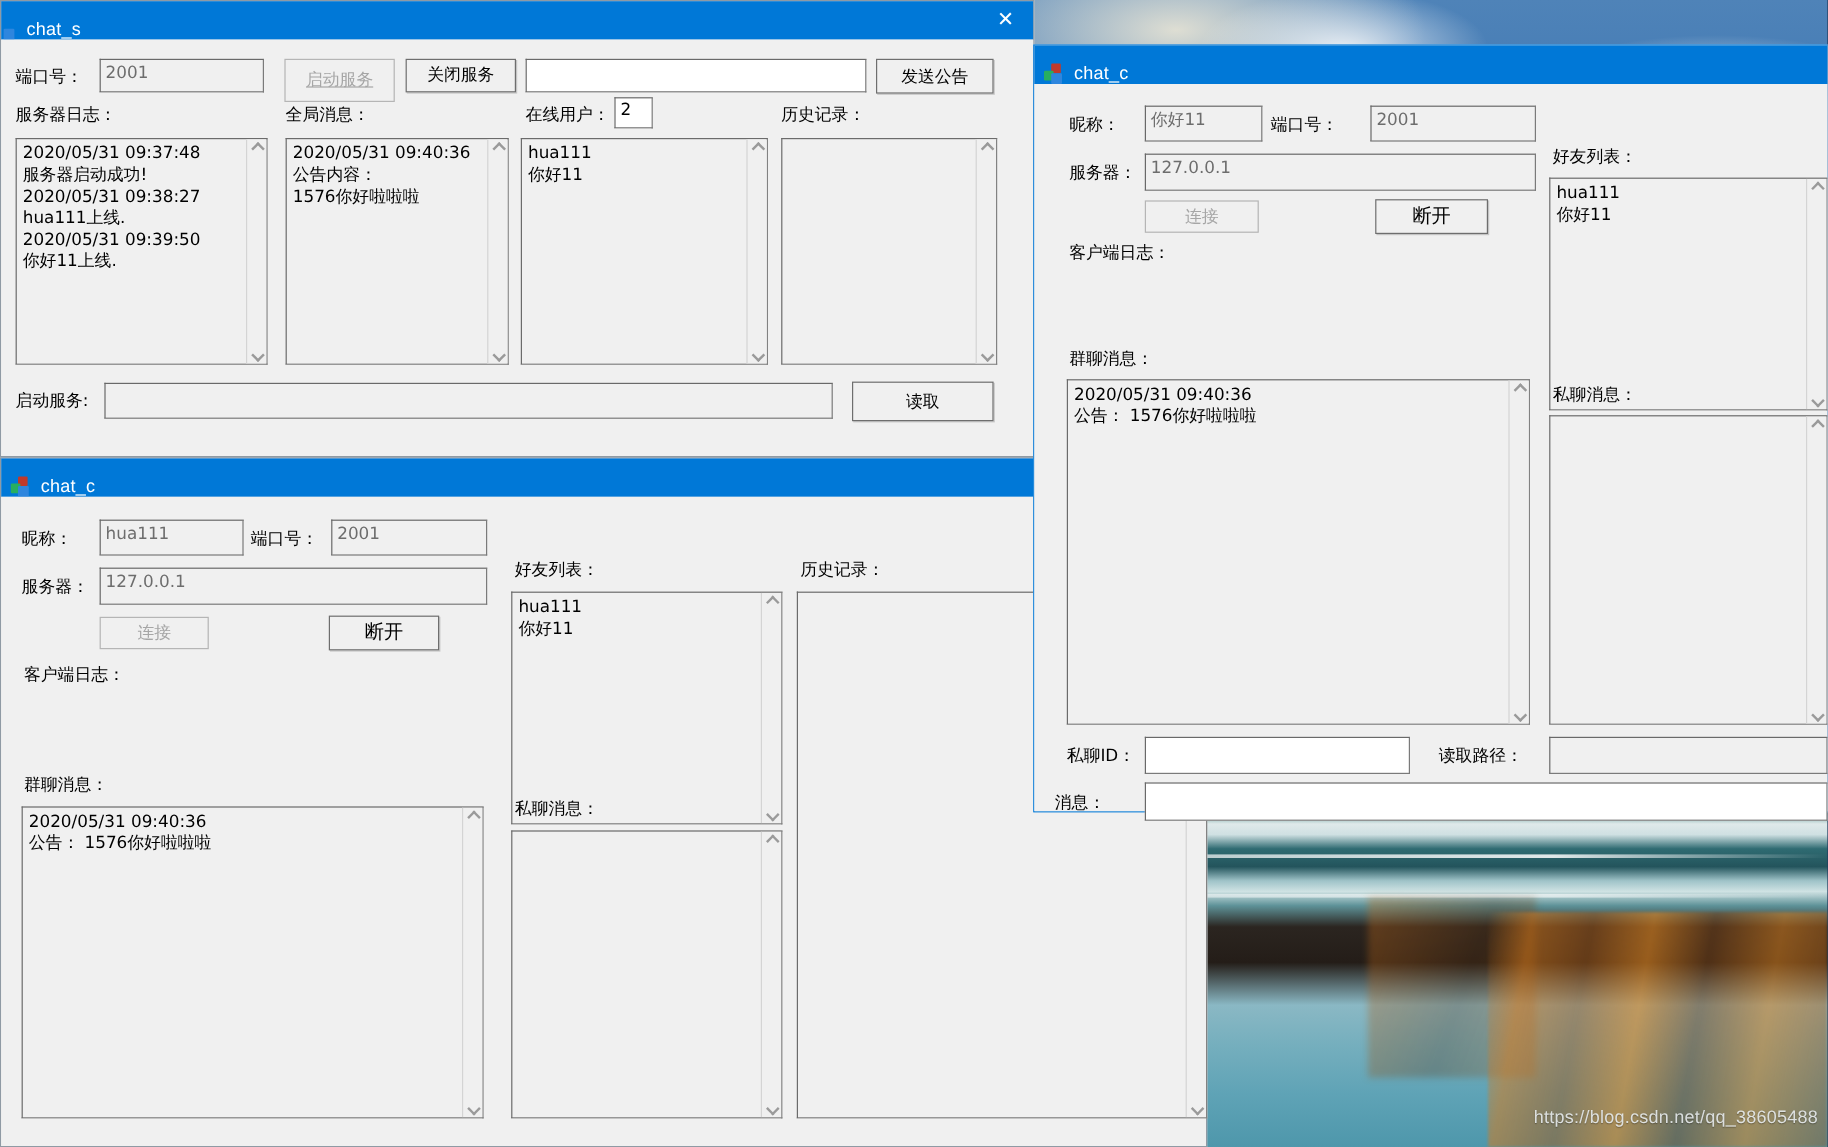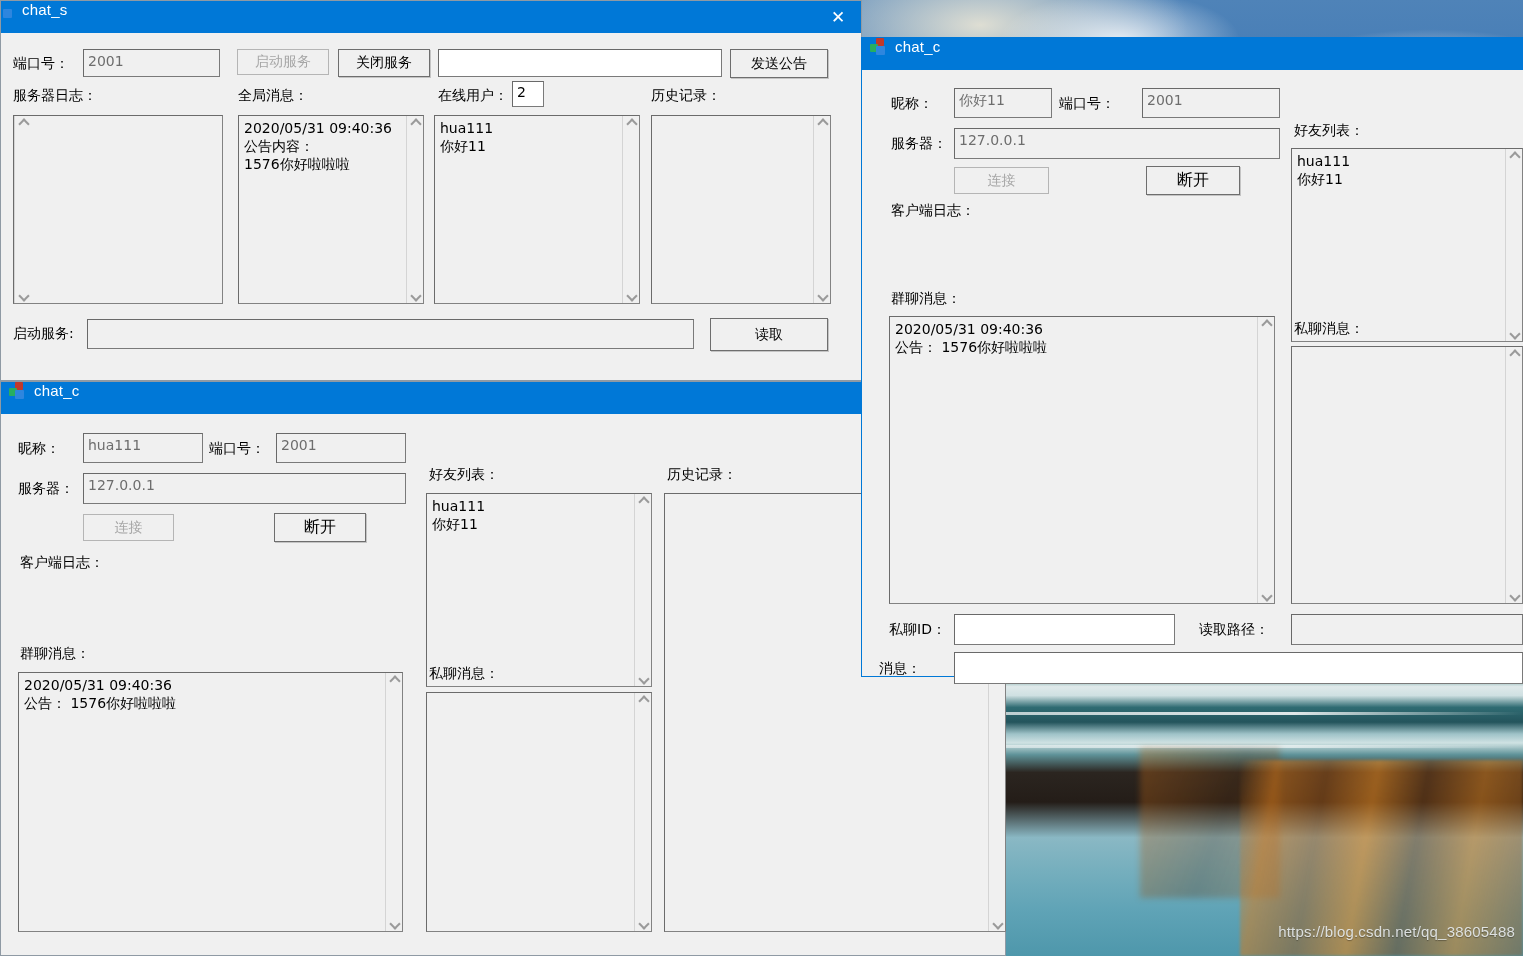--- a/index.html
+++ b/index.html
@@ -54,21 +54,21 @@
     color:rgba(236,240,243,.88);font-size:15px;letter-spacing:.2px;
     font-family:Liberation Sans, sans-serif;
     text-shadow:0 1px 1px rgba(0,0,0,.35);
   }
 
   
   .win{position:absolute;box-sizing:border-box;background:#f0f0f0;}
   .win.focused{border:1px solid #0078d7;}
   .win.unfocused{border:1px solid #8f9aa4;}
   .titlebar{
-    height:32px;background:#0078d7;color:#fff;display:flex;align-items:flex-start;
+    height:32px;background:#0078d7;color:#fff;display:flex;align-items:flex-end;
     font-size:15px;padding-left:8px;box-sizing:border-box;
   }
   .titlebar .ttl{margin-left:8px;letter-spacing:.2px;}
   .btn-close{
     margin-left:auto;width:46px;height:32px;display:flex;align-items:center;justify-content:center;
     color:#fff;font-size:17px;font-family:"DejaVu Sans",sans-serif;
   }
   .client{position:relative;background:#f0f0f0;width:100%;height:calc(100% - 32px);}
 
   
@@ -139,28 +139,34 @@
       <i class="c3"></i>
     </span>
     <span class="ttl">chat_s</span>
     <span class="btn-close">✕</span>
   </div>
   <div class="client">
 
     <div class="lbl" style="left:12px;top:22px;">端口号：</div>
     <div class="tbox ro" style="left:82px;top:16px;width:137px;height:28px;">2001</div>
 
-    <div class="btn disabled" style="left:236px;top:16px;width:92px;height:26px;">启动服务</div>
+    <div class="btn disabled" style="left:236px;top:16px;width:92px;height:36px;text-decoration:underline;">启动服务</div>
     <div class="btn" style="left:337px;top:16px;width:92px;height:28px;">关闭服务</div>
 
     <div class="tbox" style="left:437px;top:16px;width:284px;height:28px;"></div>
     <div class="btn" style="left:729px;top:16px;width:98px;height:29px;">发送公告</div>
 
     <div class="lbl" style="left:12px;top:54px;">服务器日志：</div>
     <div class="lbox" style="left:12px;top:82px;width:210px;height:189px;">
+      <div class="content">2020/05/31 09:37:48
+服务器启动成功!
+2020/05/31 09:38:27
+hua111上线.
+2020/05/31 09:39:50
+你好11上线.</div>
       <div class="sbar">
           <span class="chev"></span>
           <span class="chev down"></span>
         </div>
     </div>
 
     <div class="lbl" style="left:237px;top:54px;">全局消息：</div>
     <div class="lbox" style="left:237px;top:82px;width:186px;height:189px;">
       <div class="content">2020/05/31 09:40:36
 公告内容：

